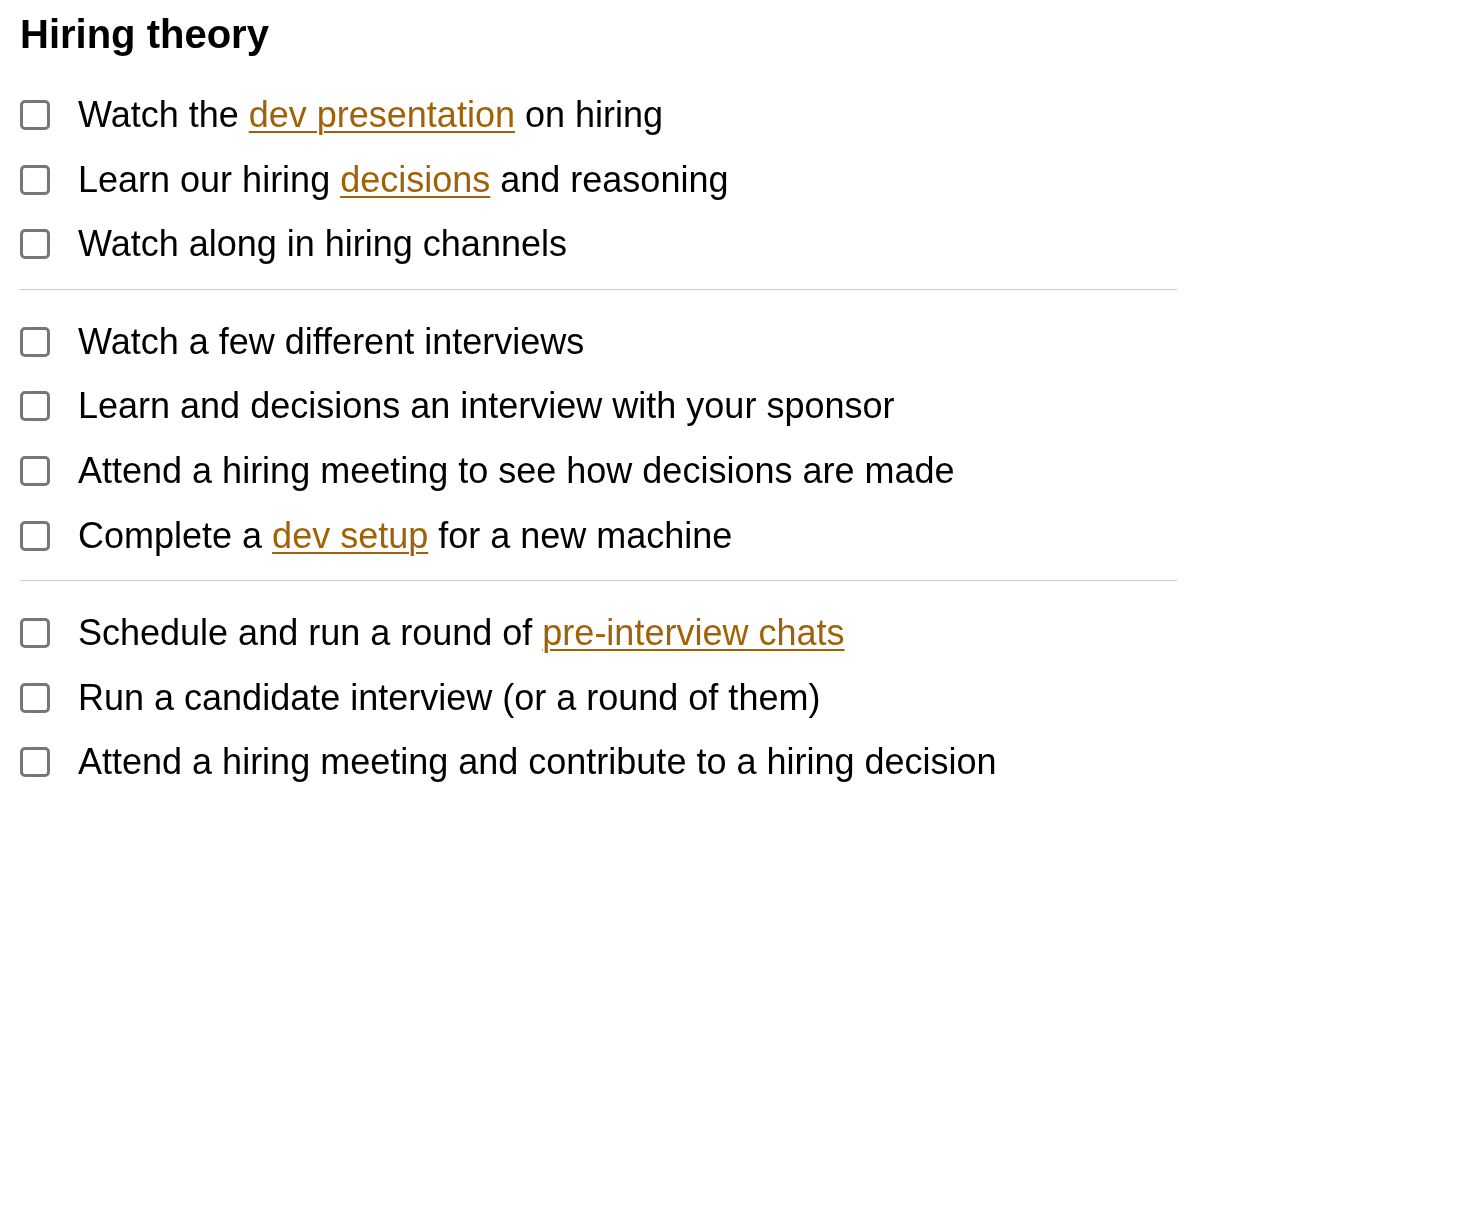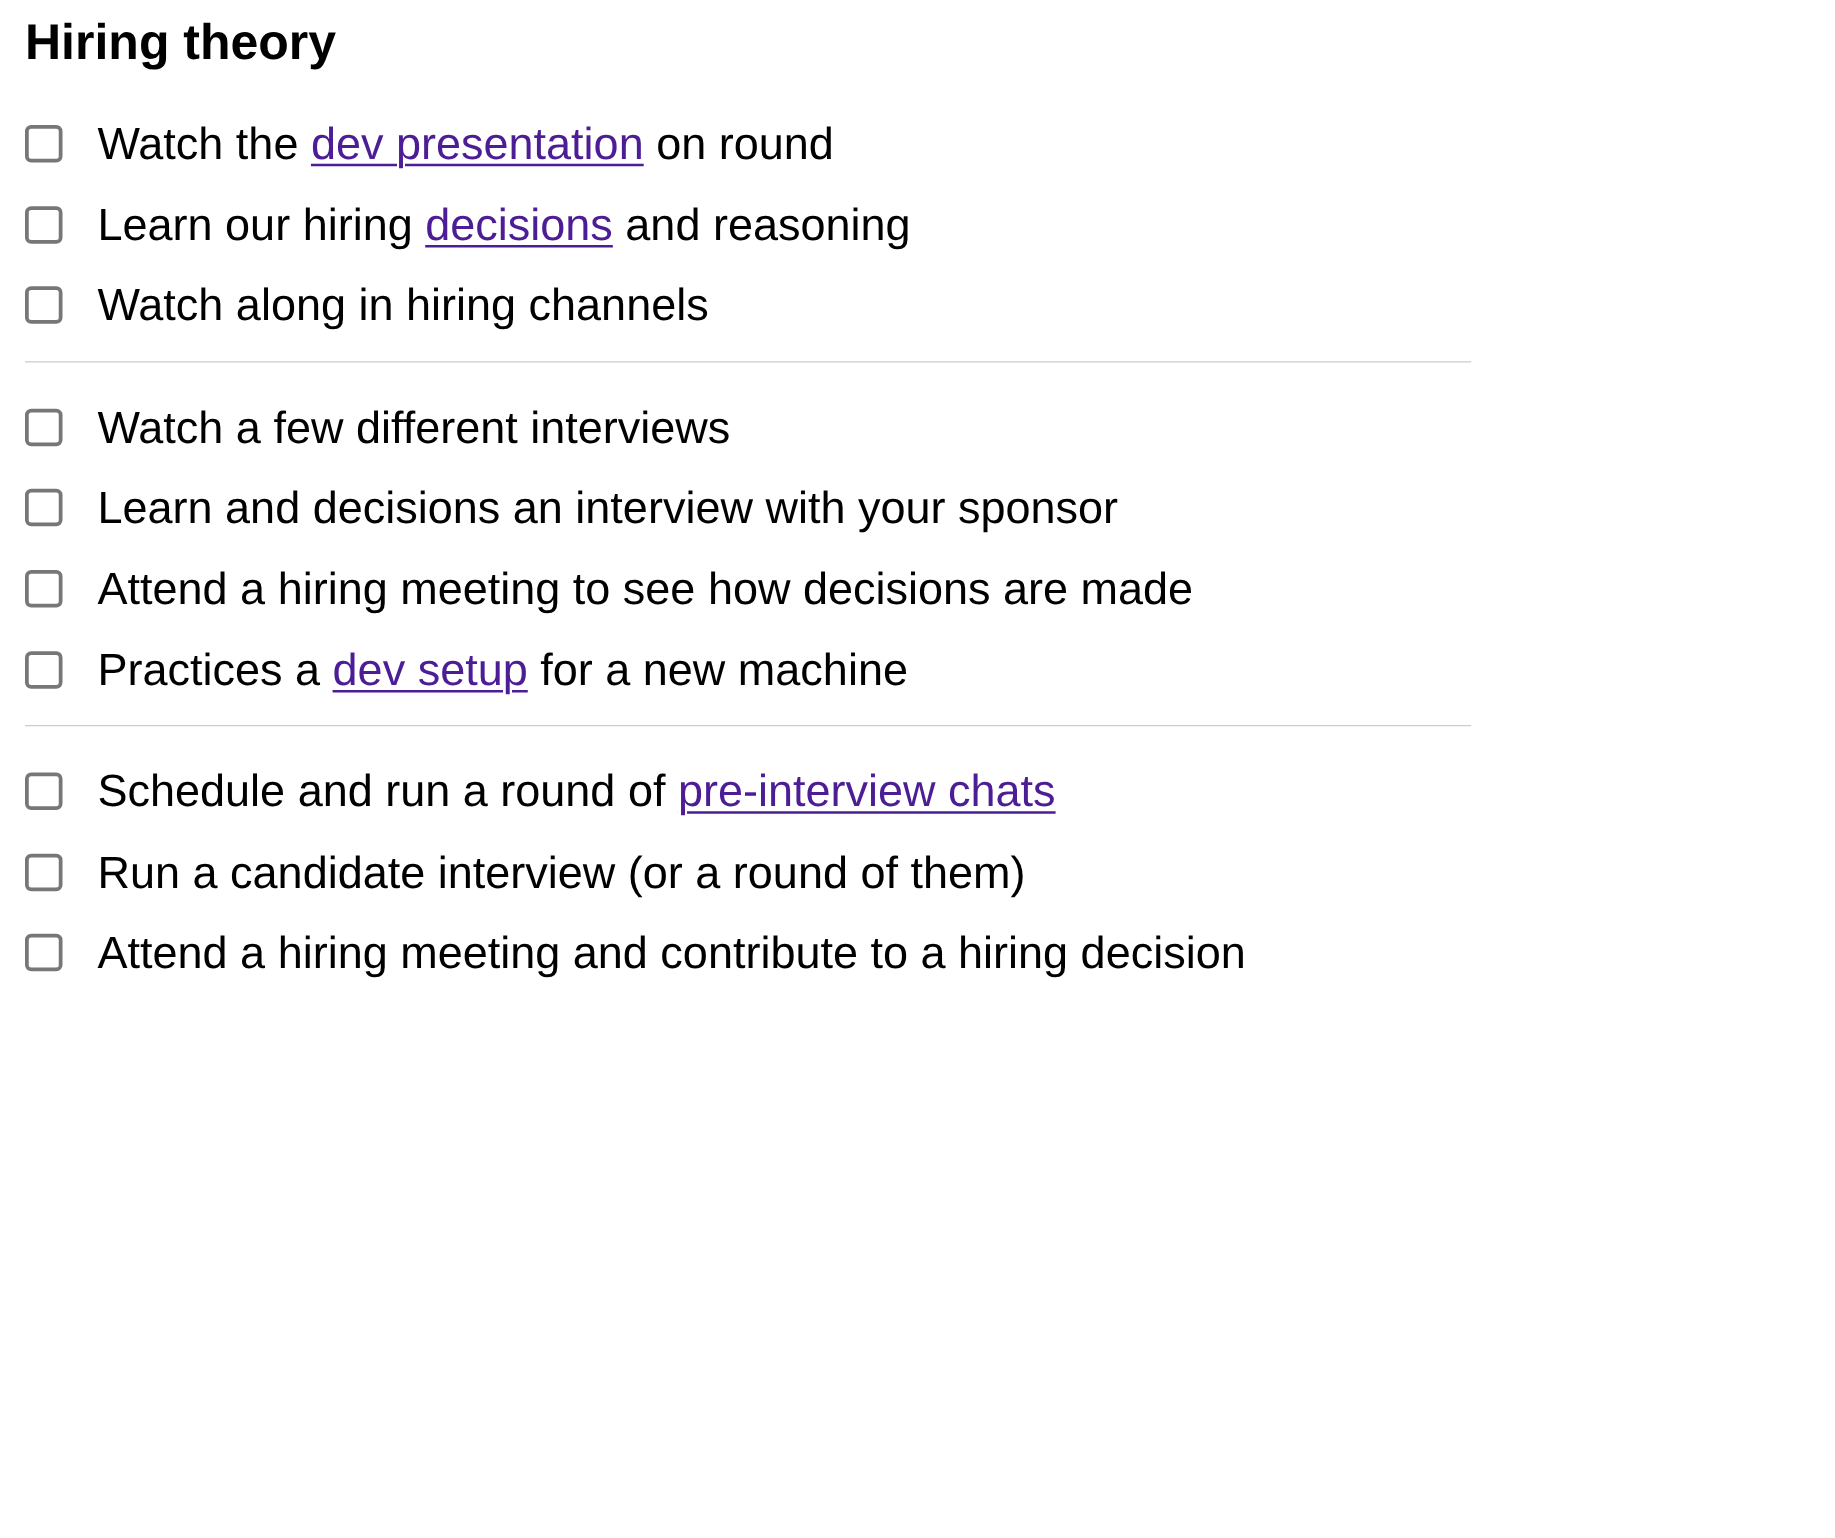--- a/index.html
+++ b/index.html
@@ -39,41 +39,41 @@
     border-radius: 5px;
     margin-top: 9px;
     margin-right: 28px;
     background: #ffffff;
     box-sizing: border-box;
   }
   .item-text {
     flex: 1 1 auto;
   }
   .link {
-    color: #4c1d95;
+    color: #a16207;
     text-decoration: underline;
     text-underline-offset: 4px;
     text-decoration-thickness: 2px;
   }
   hr.sep {
     border: none;
     border-top: 1px solid #cccccc;
     margin: 20px 0 28px 0;
   }
 </style>
 </head>
 <body>
 
 <div class="page">
   <h2 class="heading">Hiring theory</h2>
   <div id="sections">
       <ul class="checklist">
         <li>
           <span class="checkbox"></span>
-          <span class="item-text"><span>Watch the </span><a class="link" href="#">dev presentation</a><span> on round</span></span>
+          <span class="item-text"><span>Watch the </span><a class="link" href="#">dev presentation</a><span> on hiring</span></span>
         </li>
         <li>
           <span class="checkbox"></span>
           <span class="item-text"><span>Learn our hiring </span><a class="link" href="#">decisions</a><span> and reasoning</span></span>
         </li>
         <li>
           <span class="checkbox"></span>
           <span class="item-text"><span>Watch along in hiring channels</span></span>
         </li>
       </ul>
@@ -86,21 +86,21 @@
         <li>
           <span class="checkbox"></span>
           <span class="item-text"><span>Learn and decisions an interview with your sponsor</span></span>
         </li>
         <li>
           <span class="checkbox"></span>
           <span class="item-text"><span>Attend a hiring meeting to see how decisions are made</span></span>
         </li>
         <li>
           <span class="checkbox"></span>
-          <span class="item-text"><span>Practices a </span><a class="link" href="#">dev setup</a><span> for a new machine</span></span>
+          <span class="item-text"><span>Complete a </span><a class="link" href="#">dev setup</a><span> for a new machine</span></span>
         </li>
       </ul>
       <hr class="sep">
       <ul class="checklist">
         <li>
           <span class="checkbox"></span>
           <span class="item-text"><span>Schedule and run a round of </span><a class="link" href="#">pre-interview chats</a></span>
         </li>
         <li>
           <span class="checkbox"></span>

